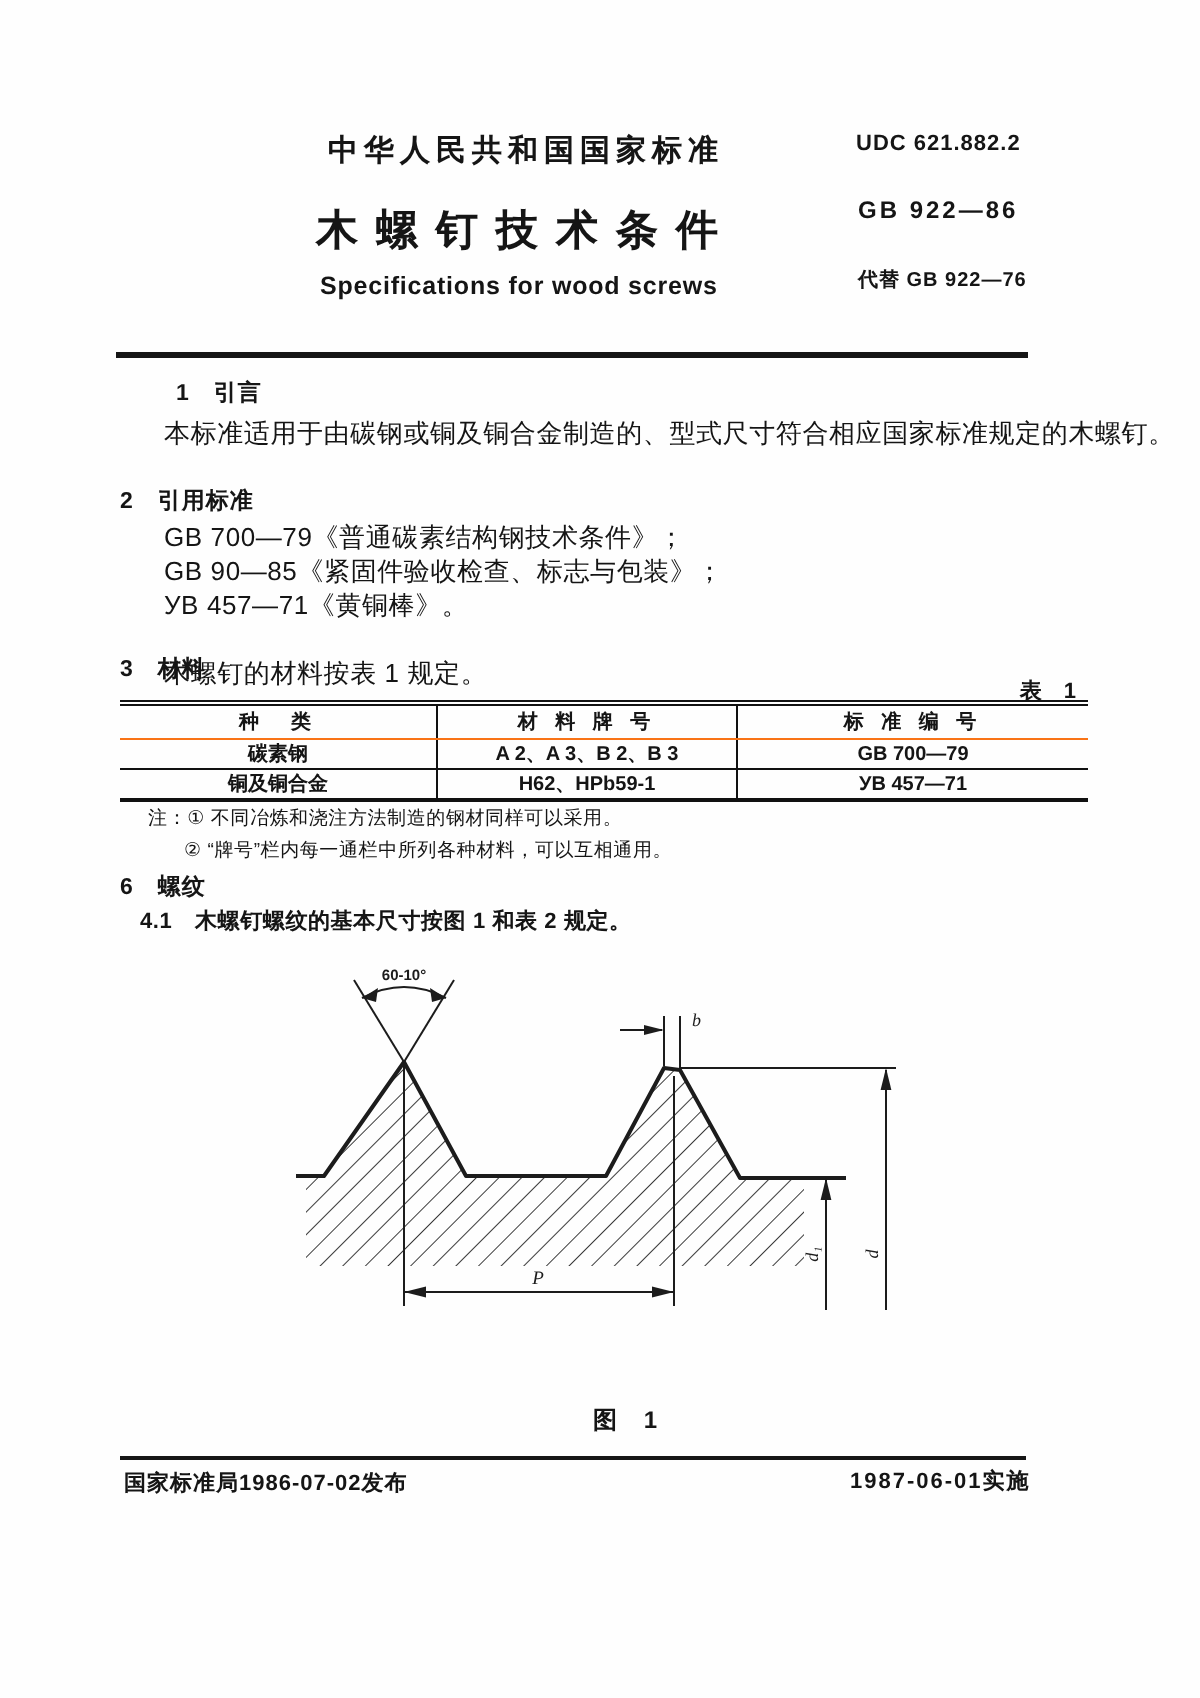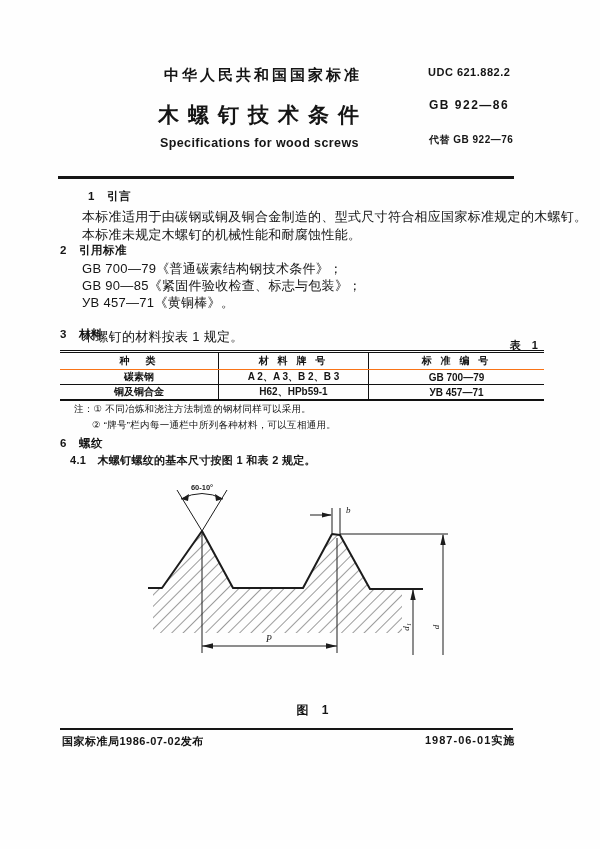--- a/index.html
+++ b/index.html
@@ -71,21 +71,20 @@
   <div class="t hdr-cn">中华人民共和国国家标准</div>
   <div class="t title-en">Specifications for wood screws</div>
   <div class="t title-cn">木螺钉技术条件</div>
   <div class="t udc">UDC 621.882.2</div>
   <div class="t gbno">GB 922—86</div>
   <div class="t replaces">代替  GB 922—76</div>
   <div class="rule-top"></div>
 
   <div class="t h s1h">1　引言</div>
   <div class="t p s1p1">本标准适用于由碳钢或铜及铜合金制造的、型式尺寸符合相应国家标准规定的木螺钉。</div>
-  <div class="t p s1p2">本标准未规定木螺钉的机械性能和耐腐蚀性能。</div>
 
   <div class="t h s2h">2　引用标准</div>
   <div class="t p ref1">GB 700—79《普通碳素结构钢技术条件》；</div>
   <div class="t p ref2">GB 90—85《紧固件验收检查、标志与包装》；</div>
   <div class="t p ref3">УВ 457—71《黄铜棒》。</div>
 
   <div class="t h s3h">3　材料</div>
   <div class="t p s3p1">木螺钉的材料按表 1 规定。</div>
 
   <div class="t tcap">表  1</div>

